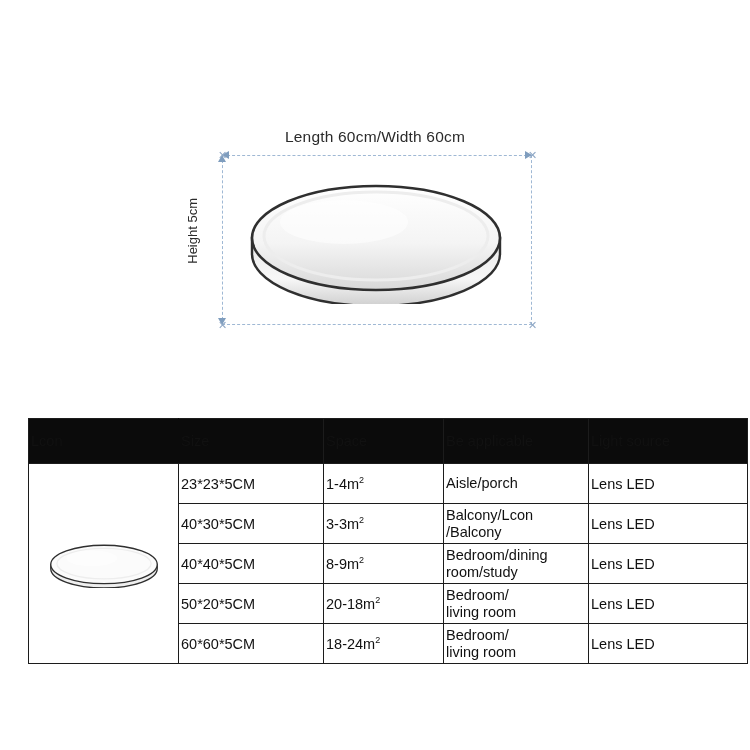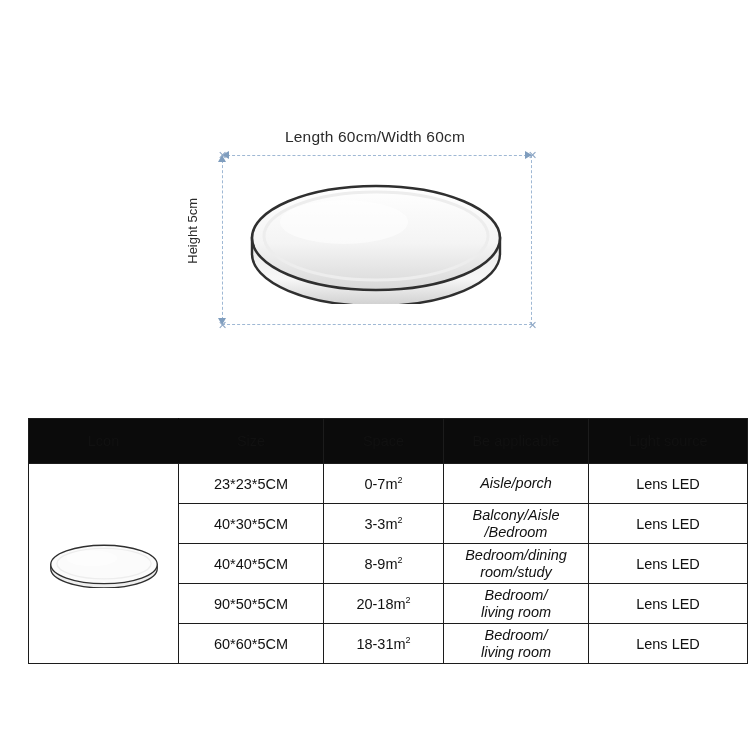--- a/index.html
+++ b/index.html
@@ -137,21 +137,21 @@
     top: 418px;
     width: 694px;
   }
   table.spec {
     border-collapse: collapse;
     width: 694px;
     table-layout: fixed;
   }
   table.spec td, table.spec th {
     border: 1px solid #1c1c1c;
-    text-align: center;
+    text-align: left;
     vertical-align: middle;
     font-weight: normal;
     font-size: 14.5px;
     color: #111;
     padding: 2px 2px;
   }
   thead th {
     background: #0b0b0b;
     color: #ffffff;
     height: 40px;
@@ -168,21 +168,21 @@
     position: relative;
   }
   .lamp-small-holder {
     position: relative;
     width: 100%;
     height: 100%;
     display: flex;
     align-items: center;
     justify-content: center;
   }
-  td.two-line { line-height: 1.12; font-size: 13.5px; font-style: italic; }
+  td.two-line { line-height: 1.12; font-size: 13.5px; }
   .sup { font-size: 9px; vertical-align: super; }
   td.lightsrc { font-size: 14px; border-radius: 6px; }
   td.size { font-size: 15px; }
   td.space { font-size: 15px; }
 </style>
 </head>
 <body>
 
 <div class="diagram">
 
@@ -240,43 +240,43 @@
           <div class="lamp-small-holder">
             <svg width="120" height="48" viewBox="0 0 256 110">
               <path d="M6,56 L6,66 A122,44 0 0 0 250,66 L250,56 Z" fill="#efefef" stroke="#2f2f2f" stroke-width="3"></path>
               <ellipse cx="128" cy="56" rx="122" ry="44" fill="#fbfbfb" stroke="#2f2f2f" stroke-width="3"></ellipse>
               <ellipse cx="128" cy="54" rx="108" ry="35" fill="none" stroke="#ededed" stroke-width="3"></ellipse>
               <ellipse cx="100" cy="42" rx="58" ry="18" fill="#ffffff" opacity="0.6"></ellipse>
             </svg>
           </div>
         </td>
         <td class="size">23*23*5CM</td>
-        <td class="space"><span>0-7</span><span>m</span><span class="sup">2</span></td>
+        <td class="space"><span>1-4</span><span>m</span><span class="sup">2</span></td>
         <td class="two-line"><span>Aisle/porch</span></td>
         <td class="lightsrc">Lens LED</td>
       </tr>
       <tr>
         <td class="size">40*30*5CM</td>
         <td class="space"><span>3-3</span><span>m</span><span class="sup">2</span></td>
-        <td class="two-line"><span>Balcony/Aisle</span><br><span>/Bedroom</span></td>
+        <td class="two-line"><span>Balcony/Lcon</span><br><span>/Balcony</span></td>
         <td class="lightsrc">Lens LED</td>
       </tr>
       <tr>
         <td class="size">40*40*5CM</td>
         <td class="space"><span>8-9</span><span>m</span><span class="sup">2</span></td>
         <td class="two-line"><span>Bedroom/dining</span><br><span>room/study</span></td>
         <td class="lightsrc">Lens LED</td>
       </tr>
       <tr>
-        <td class="size">90*50*5CM</td>
+        <td class="size">50*20*5CM</td>
         <td class="space"><span>20-18</span><span>m</span><span class="sup">2</span></td>
         <td class="two-line"><span>Bedroom/</span><br><span>living room</span></td>
         <td class="lightsrc">Lens LED</td>
       </tr>
       <tr>
         <td class="size">60*60*5CM</td>
-        <td class="space"><span>18-31</span><span>m</span><span class="sup">2</span></td>
+        <td class="space"><span>18-24</span><span>m</span><span class="sup">2</span></td>
         <td class="two-line"><span>Bedroom/</span><br><span>living room</span></td>
         <td class="lightsrc">Lens LED</td>
       </tr>
     </tbody>
   </table>
 </div>
 
 </body></html>

